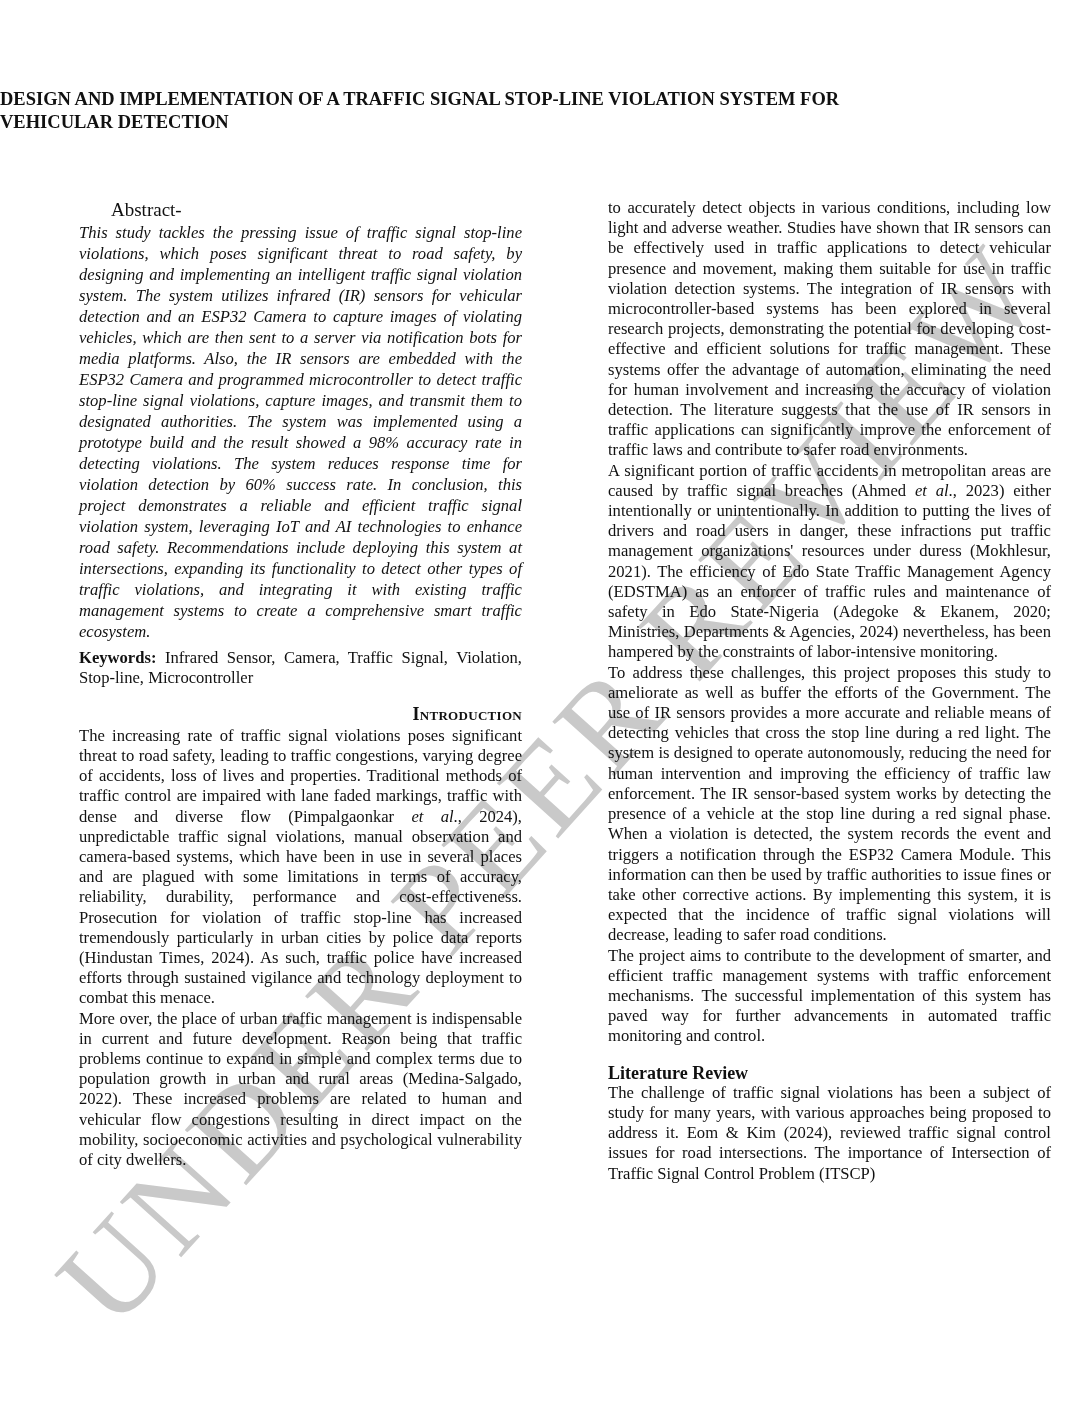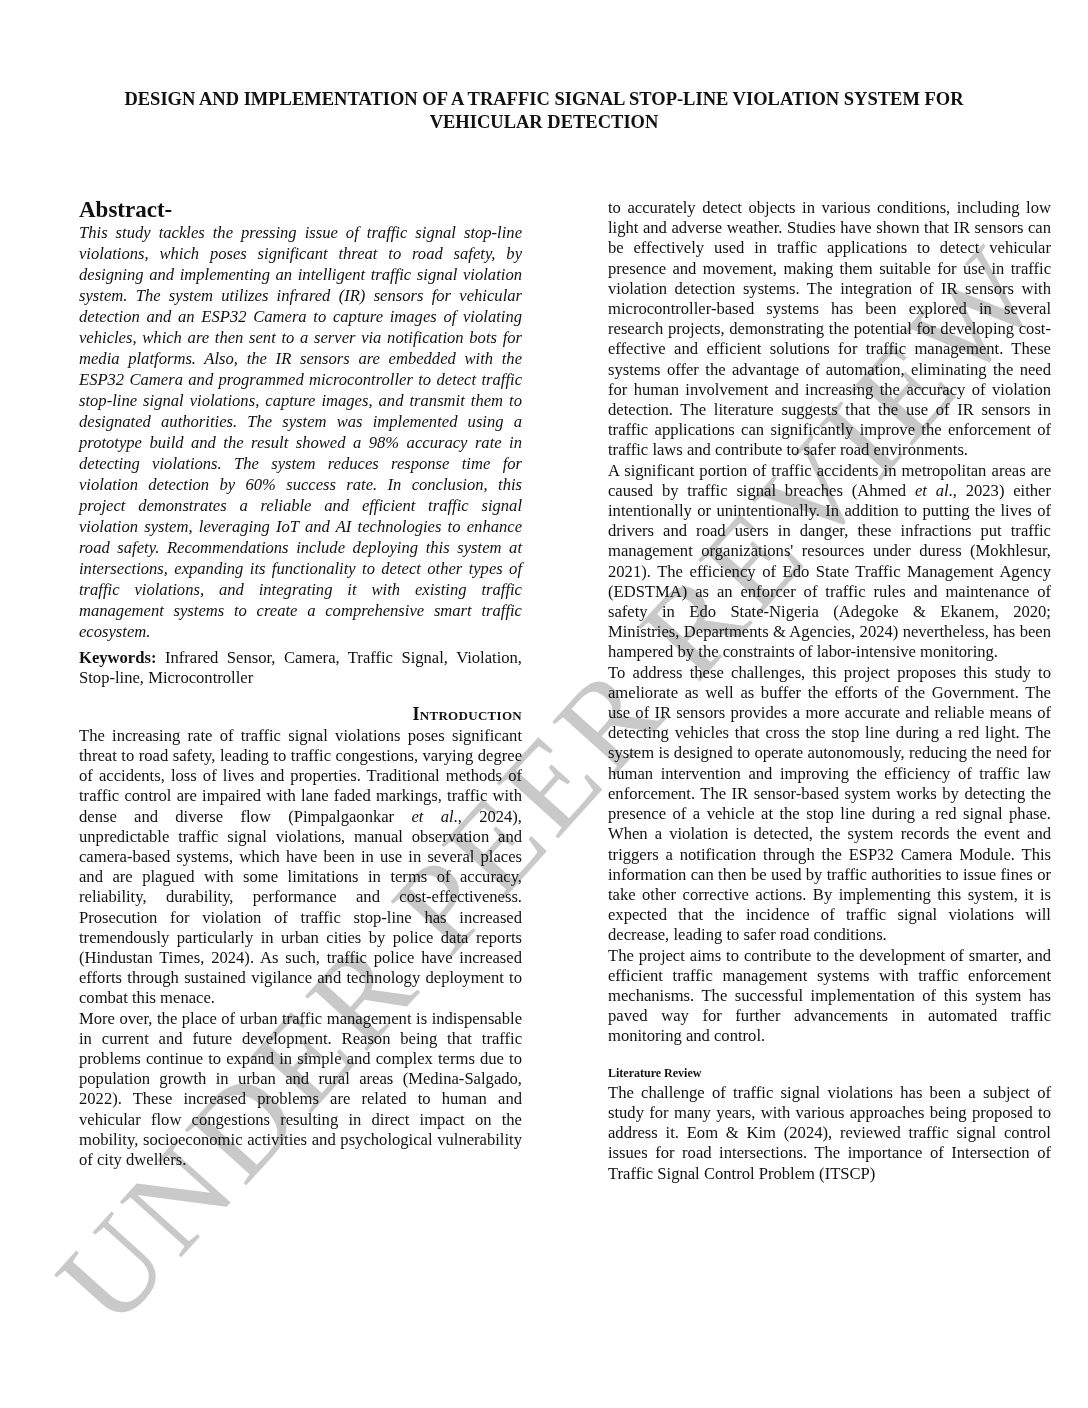--- a/index.html
+++ b/index.html
@@ -24,60 +24,60 @@
     white-space: nowrap;
     z-index: 0;
     user-select: none;
   }
   .content { position: relative; z-index: 1; }
   .paper-title {
     position: absolute;
     left: 0;
     top: 88px;
     width: 100%;
-    text-align: center;
     font-weight: bold;
     font-size: 18.5px;
     line-height: 23px;
   }
   .paper-title .inner { display: inline-block; max-width: 952px; }
   .col {
     position: absolute;
     width: 443px;
     font-size: 16.6px;
     line-height: 20.2px;
     text-align: justify;
   }
   .col-left  { left: 79px;  top: 200px; }
   .col-right { left: 608px; top: 198px; }
   p { margin: 0; }
   .abstract-heading {
-    font-weight: bold;
-    font-size: 23px;
+    font-weight: normal;
+    font-size: 19px;
     margin-bottom: 2px;
+    margin-left: 32px;
   }
   .abstract-text {
     font-style: italic;
     line-height: 21px;
   }
   .keywords { margin-top: 6px; }
   .keywords .kw-label { font-weight: bold; }
   .section-heading-sc {
     font-weight: bold;
     font-variant: small-caps;
     font-size: 18px;
     letter-spacing: 0.3px;
     margin-top: 15px;
     margin-bottom: 2px;
     padding-left: 4px;
     text-align: right;
   }
   .subheading {
     font-weight: bold;
-    font-size: 12px;
+    font-size: 18px;
     margin-top: 16px;
     text-align: left;
   }
 </style>
 </head>
 <body>
 
 <div class="page">
 
   <div class="watermark">UNDER PEER REVIEW</div>

